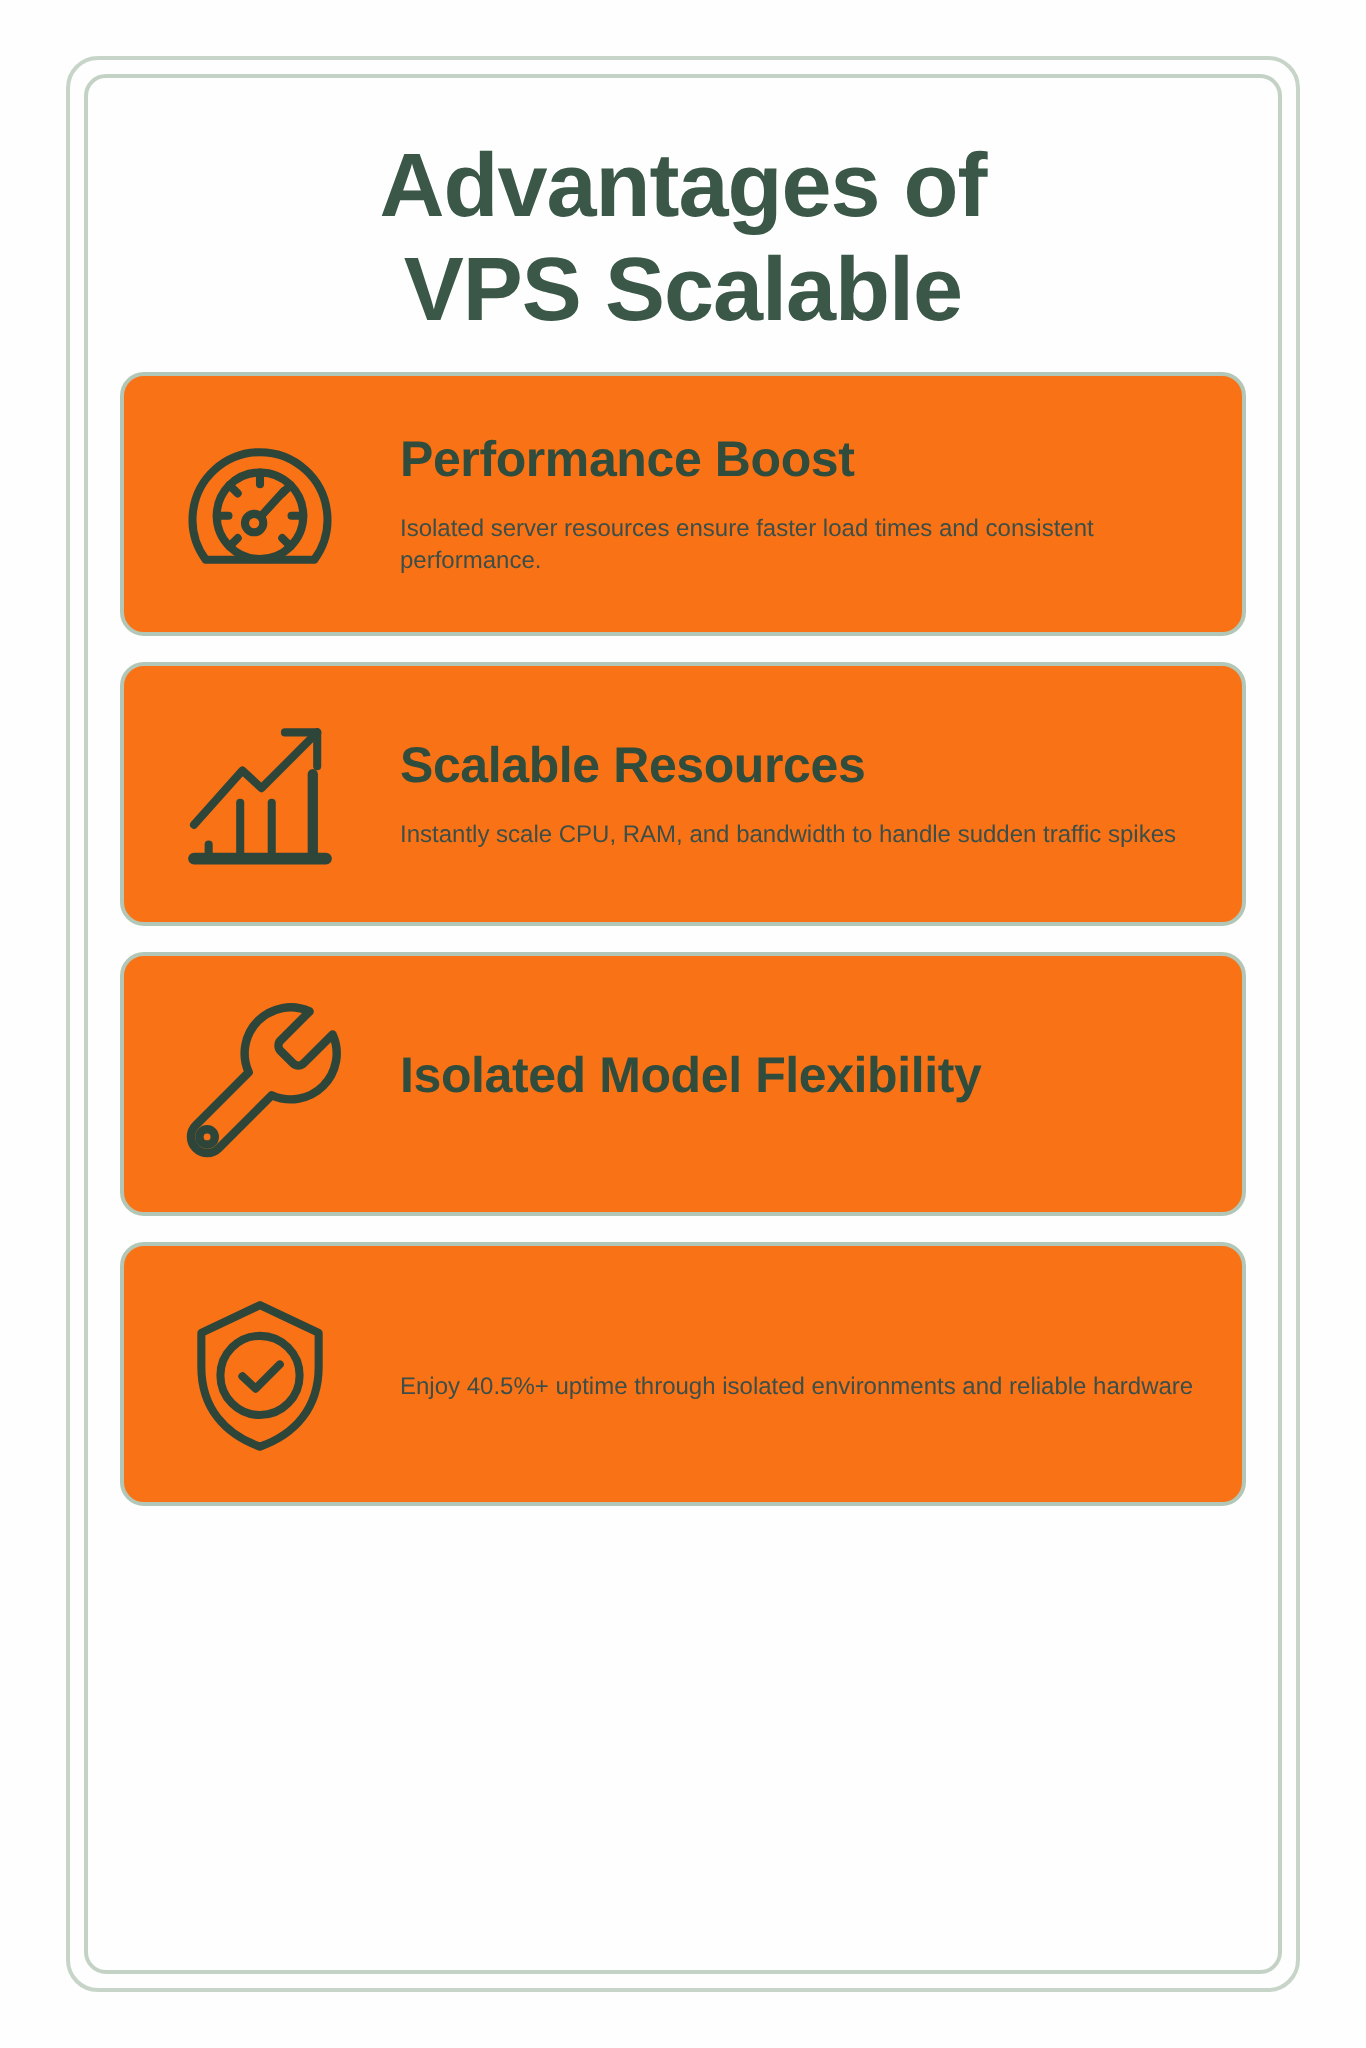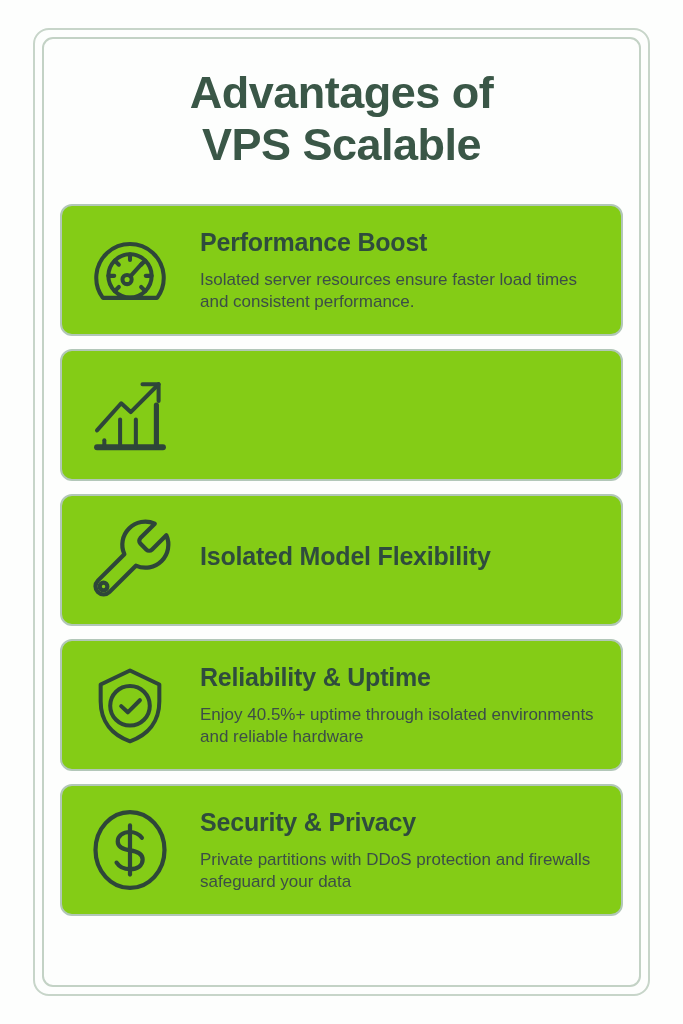--- a/index.html
+++ b/index.html
@@ -23,26 +23,26 @@
     border-radius: 11px;
     padding: 28px 16px 0 16px;
   }
   .page-title {
     text-align: center;
     color: #3a5747;
     font-size: 45px;
     font-weight: 700;
     line-height: 1.16;
     letter-spacing: -0.5px;
-    margin-bottom: 33px;
+    margin-bottom: 15px;
   }
   .cards { display: flex; flex-direction: column; gap: 13px; }
   .card {
     height: 132px;
-    background: #84cc16;
+    background: #f97316;
     border: 2px solid #b2c7b8;
     border-radius: 12px;
     display: flex;
     align-items: center;
     padding: 0 10px 0 16px;
   }
   .icon-box {
     width: 104px;
     min-width: 104px;
     display: flex;
@@ -53,21 +53,21 @@
   .card-text { margin-left: 18px; padding-right: 6px; }
   .card-title {
     color: #2f4c3d;
     font-size: 25px;
     font-weight: 700;
     letter-spacing: -0.2px;
     margin-bottom: 7px;
   }
   .card-desc {
     color: #3c4e47;
-    font-size: 17px;
+    font-size: 12px;
     line-height: 1.3;
     max-width: 430px;
     margin-top: 12px;
   }
 </style>
 </head>
 <body>
 
 <div class="outer-frame">
   <div class="inner-frame">
@@ -103,20 +103,24 @@
           <svg width="88" height="88" viewBox="0 0 24 24" fill="none" stroke="#2e4639" stroke-width="1.1" stroke-linecap="round" stroke-linejoin="round">
             <line x1="3" y1="20.8" x2="21" y2="20.8" stroke-width="1.6"></line>
             <line x1="5" y1="20.8" x2="5" y2="18.9"></line>
             <line x1="9.3" y1="20.8" x2="9.3" y2="13.2"></line>
             <line x1="13.6" y1="20.8" x2="13.6" y2="13.2"></line>
             <line x1="19.2" y1="20.8" x2="19.2" y2="9.3" stroke-width="1.4"></line>
             <polyline points="3,16.2 9.6,8.8 12.2,11.2 19.8,3.6"></polyline>
             <polyline points="15.4,3.6 19.8,3.6 19.8,8.2"></polyline>
           </svg>
         </div>
+        <div class="card-text">
+          <div class="card-title">Scalable Resources</div>
+          <div class="card-desc">Instantly scale CPU, RAM, and bandwidth to handle sudden traffic spikes</div>
+        </div>
       </div>
 
       <div class="card">
         <div class="icon-box">
           <svg width="92" height="92" viewBox="0 0 24 24" fill="none" stroke="#2e4639" stroke-width="1.1" stroke-linecap="round" stroke-linejoin="round">
             <path d="M14.7 6.3a1 1 0 0 0 0 1.4l1.6 1.6a1 1 0 0 0 1.4 0l3.77-3.77a6 6 0 0 1-7.94 7.94l-6.91 6.91a2.12 2.12 0 0 1-3-3l6.91-6.91a6 6 0 0 1 7.94-7.94l-3.76 3.76z"></path>
             <circle cx="5.1" cy="18.9" r="1.0"></circle>
           </svg>
         </div>
         <div class="card-text">
@@ -126,34 +130,20 @@
 
       <div class="card">
         <div class="icon-box">
           <svg width="88" height="88" viewBox="0 0 24 24" fill="none" stroke="#2e4639" stroke-width="1.1" stroke-linecap="round" stroke-linejoin="round">
             <path d="M12 2.6 L20 6.4 V11 C20 16.6 16.8 20.2 12 21.9 C7.2 20.2 4 16.6 4 11 V6.4 Z"></path>
             <circle cx="12" cy="12.2" r="5.4"></circle>
             <polyline points="9.6,12.3 11.4,14 14.7,10.7"></polyline>
           </svg>
         </div>
         <div class="card-text">
-          <div class="card-title">Reliability &amp; Uptime</div>
           <div class="card-desc">Enjoy 40.5%+ uptime through isolated environments and reliable hardware</div>
         </div>
       </div>
 
-      <div class="card">
-        <div class="icon-box">
-          <svg width="92" height="92" viewBox="0 0 24 24" fill="none" stroke="#2e4639" stroke-width="1.1" stroke-linecap="round" stroke-linejoin="round">
-            <ellipse cx="12" cy="12" rx="9" ry="9.9"></ellipse>
-            <line x1="12" y1="5.6" x2="12" y2="18.4"></line>
-            <path d="M15.1 8.8 C14.3 7.8 13.3 7.3 12 7.3 C10.1 7.3 8.8 8.3 8.8 9.8 C8.8 11.2 9.9 11.8 12 12.1 C14.2 12.4 15.3 13.1 15.3 14.5 C15.3 16.1 13.9 17 12 17 C10.4 17 9.2 16.4 8.5 15.3"></path>
-          </svg>
-        </div>
-        <div class="card-text">
-          <div class="card-title">Security &amp; Privacy</div>
-          <div class="card-desc">Private partitions with DDoS protection and firewalls safeguard your data</div>
-        </div>
-      </div>
 
     </div>
   </div>
 </div>
 
 </body></html>

